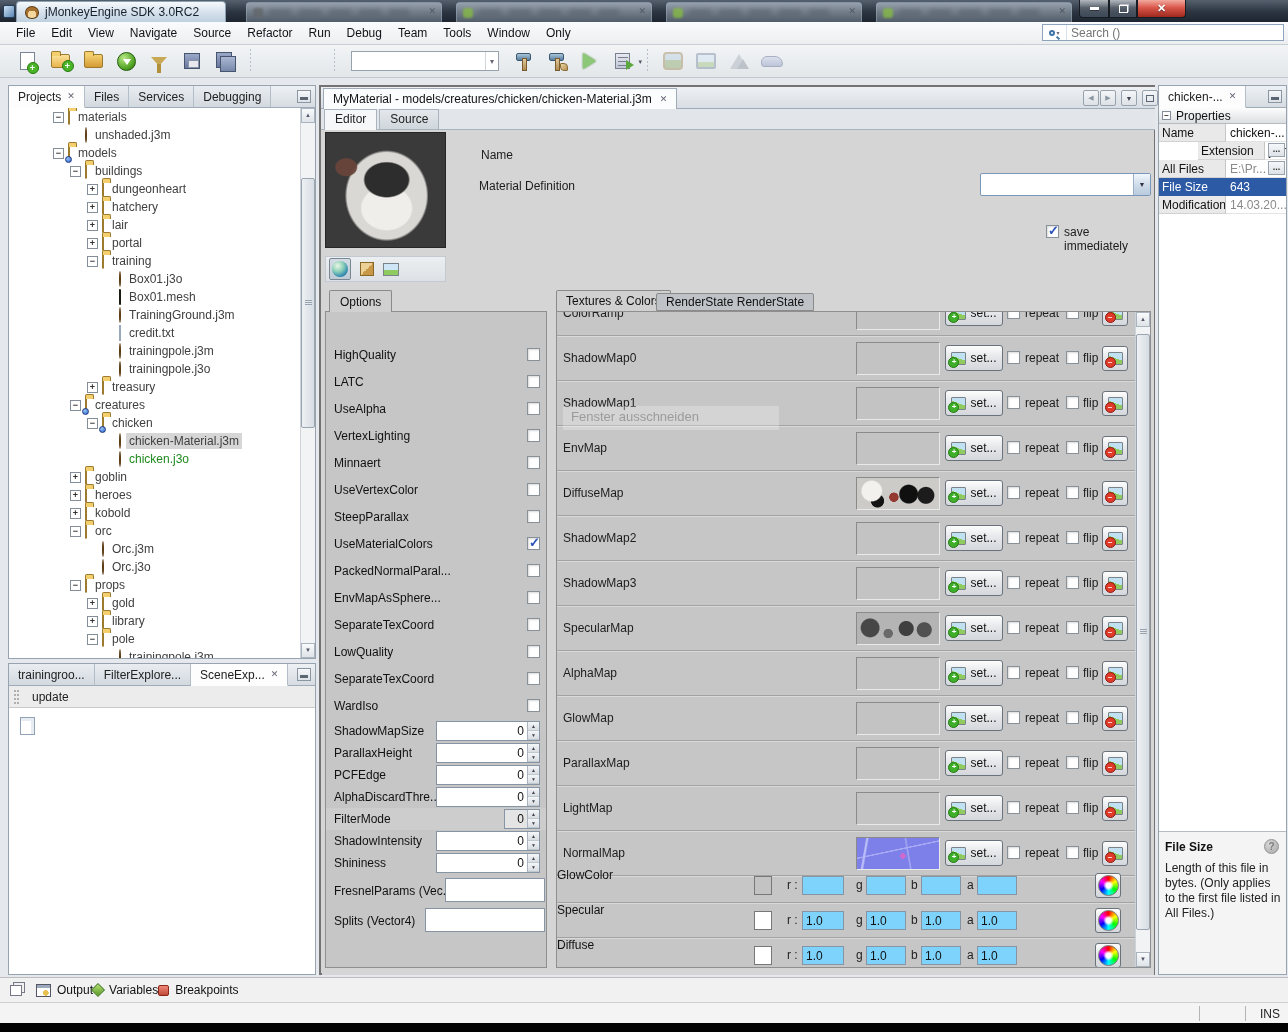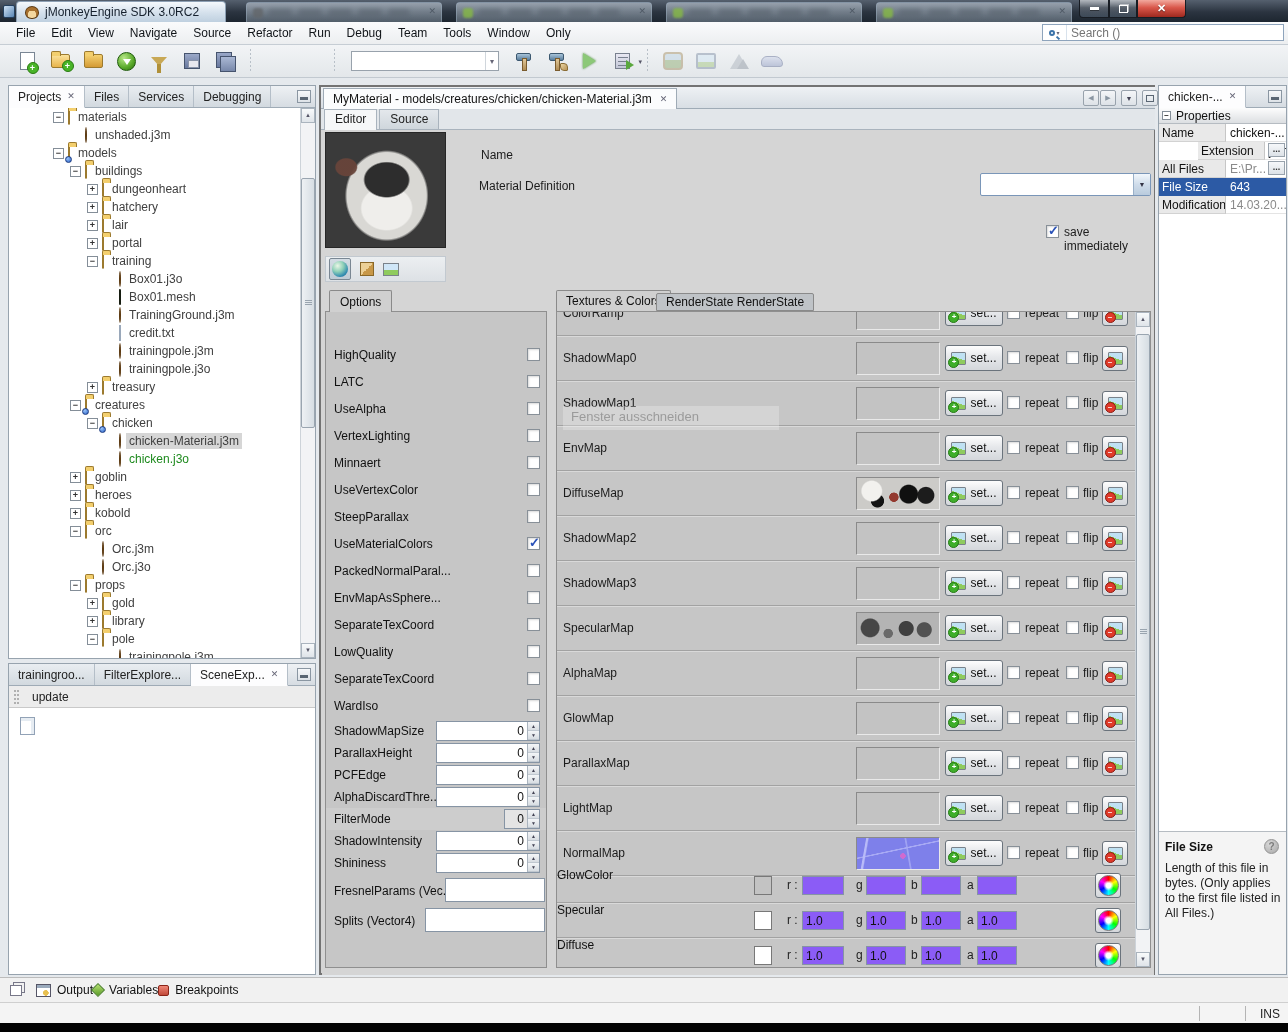--- a/index.html
+++ b/index.html
@@ -168,21 +168,21 @@
 .setbtn{position:absolute;left:388px;height:26px;width:58px;border:1px solid #6a737c;border-radius:3px;background:linear-gradient(#fdfdfd,#e6e8eb 45%,#d4d7db);display:flex;align-items:center;justify-content:center;gap:4px;color:#111}
 .imgic{width:15px;height:13px;border:1px solid #7a828a;border-radius:1px;background:linear-gradient(200deg,#bfe1f2 0 48%,#8fcb5e 48%);position:relative}
 .imgic.plus::after,.imgic.minus::after{content:"+";position:absolute;left:-4px;bottom:-4px;width:9px;height:9px;border-radius:50%;background:#3fae2a;border:1px solid #237a12;color:#fff;font:bold 8px/8px "Liberation Sans",sans-serif;text-align:center}
 .imgic.minus::after{content:"–";background:#e03a2a;border-color:#8a1a10}
 .sqbtn{position:absolute;width:26px;height:25px;border:1px solid #6a737c;border-radius:3px;background:linear-gradient(#fdfdfd,#e6e8eb 45%,#d4d7db);display:flex;align-items:center;justify-content:center}
 .xcb{position:absolute;top:50%;margin-top:-7px}
 .xcbl{position:absolute;top:50%;transform:translateY(-50%);color:#1c1c1c}
 .crow{position:absolute;left:0;width:578px;border-bottom:1px solid #a2a2a2;box-shadow:0 1px 0 #d9d9d9;height:35px}
 .swatch{position:absolute;left:197px;top:8px;width:18px;height:19px;border:1px solid #787878}
 .chl{position:absolute;top:50%;transform:translateY(-50%);color:#222}
-.chi{position:absolute;top:8px;height:19px;background:#8b5cf6;border:1px solid #8694a4;font-size:12px;padding:2px 0 0 3px;color:#111}
+.chi{position:absolute;top:8px;height:19px;background:#7dd3fc;border:1px solid #8694a4;font-size:12px;padding:2px 0 0 3px;color:#111}
 .wheel{width:21px;height:21px;border-radius:50%;border:1px solid #777;background:radial-gradient(circle,#fff 0 18%,transparent 40%),conic-gradient(#f00,#ff0,#0f0,#0ff,#00f,#f0f,#f00)}
 .ghost{position:absolute;left:6px;top:94px;width:216px;height:24px;background:rgba(246,246,246,.30);color:rgba(136,136,136,.75);font-size:13px;padding:3px 0 0 8px;z-index:3}
 
 
 .prophdr{position:absolute;left:0;top:22px;right:0;height:16px;background:linear-gradient(#fdfdfd,#dcdfe2);border-bottom:1px solid #b6bcc2;display:flex;align-items:center;gap:5px;padding-left:3px;color:#111}
 .hm{width:9px;height:9px;border:1px solid #848e98;background:#fff;font:bold 8px/7px "Liberation Sans",sans-serif;text-align:center;color:#333}
 .prow{position:absolute;left:0;right:0;height:18px;display:flex}
 .pname{width:67px;background:#e9e9e9;border-bottom:1px solid #d2d2d2;border-right:1px solid #c6c6c6;padding:2px 0 0 3px;white-space:nowrap;overflow:hidden}
 .pval{flex:1;background:#fff;border-bottom:1px solid #e4e4e4;padding:2px 0 0 4px;white-space:nowrap;overflow:hidden;position:relative}
 .prow.selrow .pname,.prow.selrow .pval{background:#2c5aa5;color:#fff;border-color:#2c5aa5}

